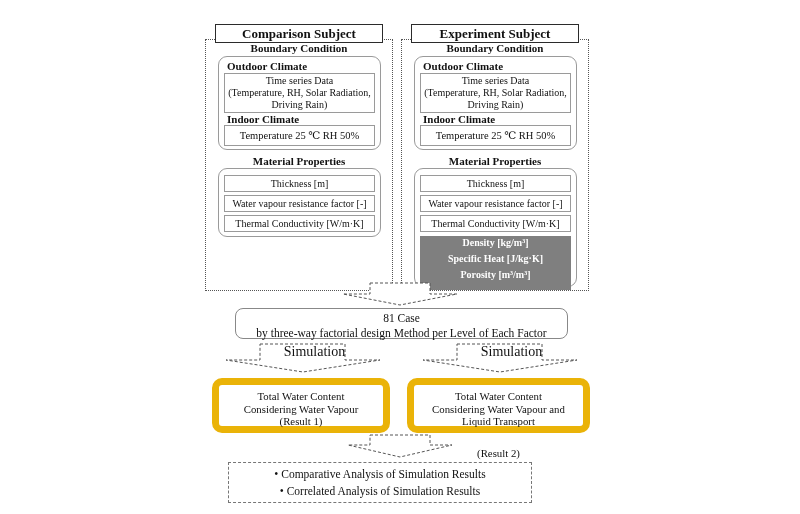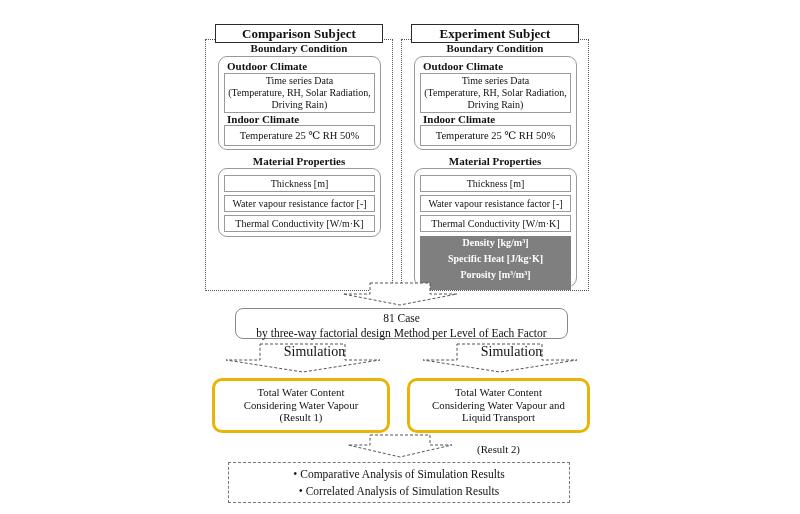--- a/index.html
+++ b/index.html
@@ -45,26 +45,26 @@
     border:1px solid #888;border-radius:8px;background:#fff;
     font-size:11.5px;line-height:14.5px;text-align:center;padding-top:2px;
     box-sizing:border-box;
   }
   .sim-label{
     position:absolute;left:48px;top:1px;width:85px;height:15px;
     font-size:14px;line-height:15px;text-align:center;
   }
   .result-box{
     position:absolute;top:378px;height:55px;
-    border:3px solid #eab308;border-radius:10px;background:#fff;
+    border:7px solid #eab308;border-radius:10px;background:#fff;
     font-size:10.8px;line-height:12.5px;text-align:center;
     box-sizing:border-box;padding-top:5px;
   }
   .analysis-box{
-    position:absolute;left:228px;top:462px;width:342px;height:41px;
+    position:absolute;left:228px;top:462px;width:304px;height:41px;
     border:1px dashed #777;background:#fff;
     font-size:11.5px;line-height:17px;text-align:center;
     box-sizing:border-box;padding-top:3px;
   }
   svg.arrow{display:block;}
 </style>
 </head>
 <body>
 
 <div id="canvas">

